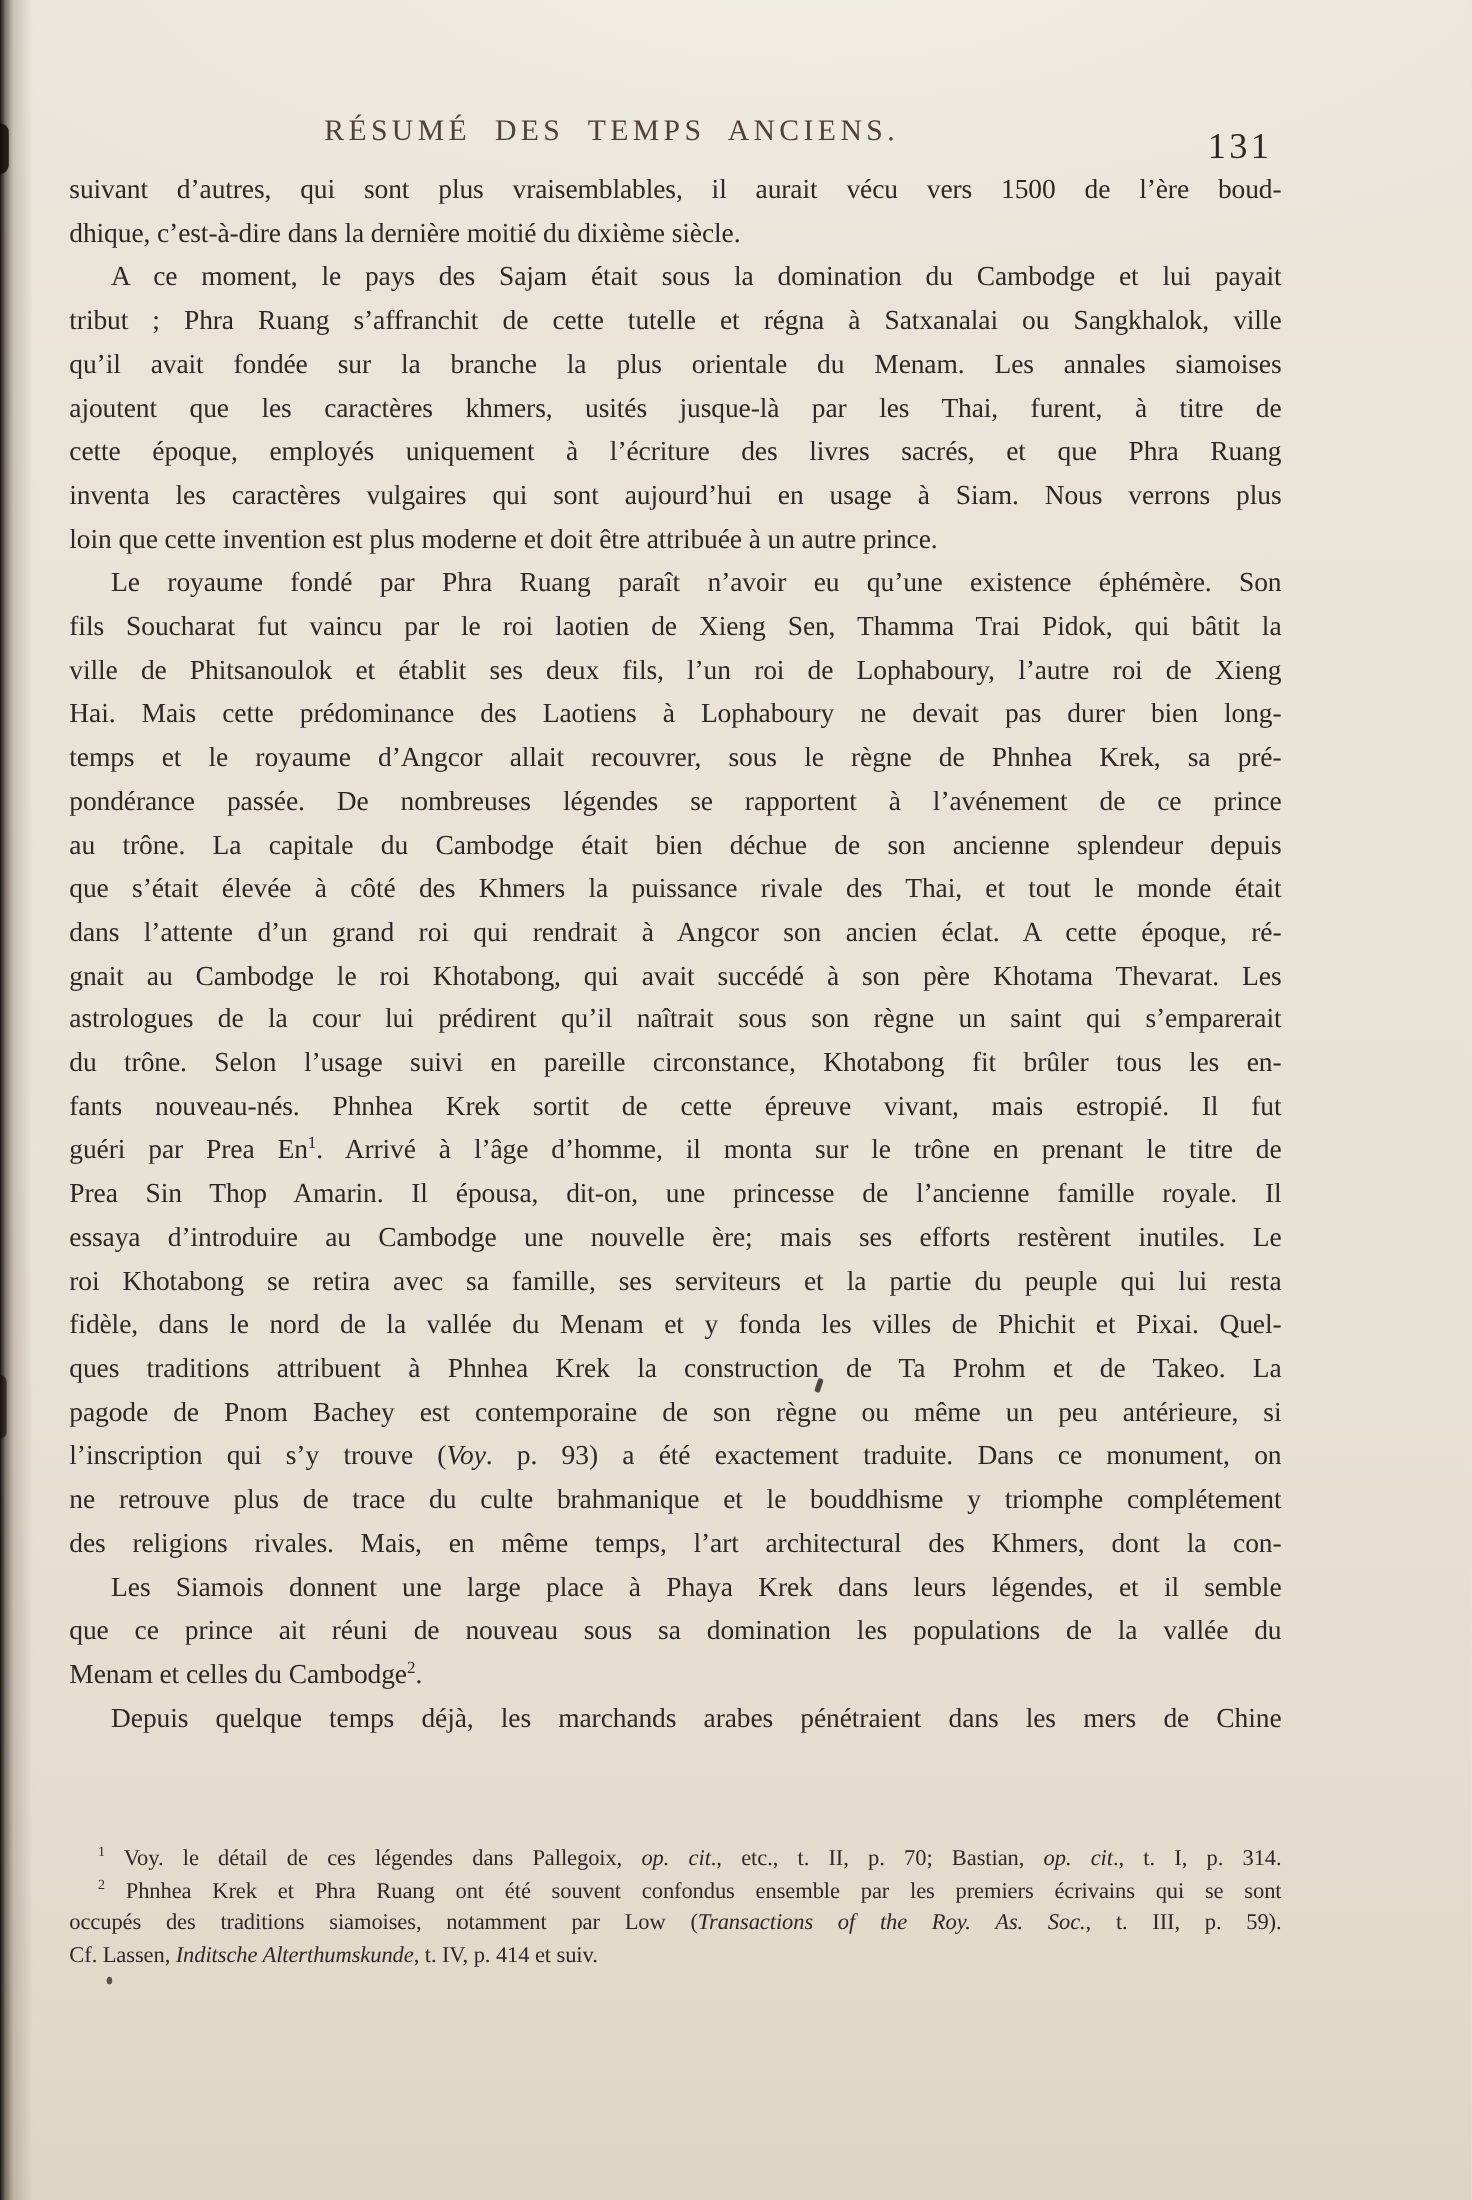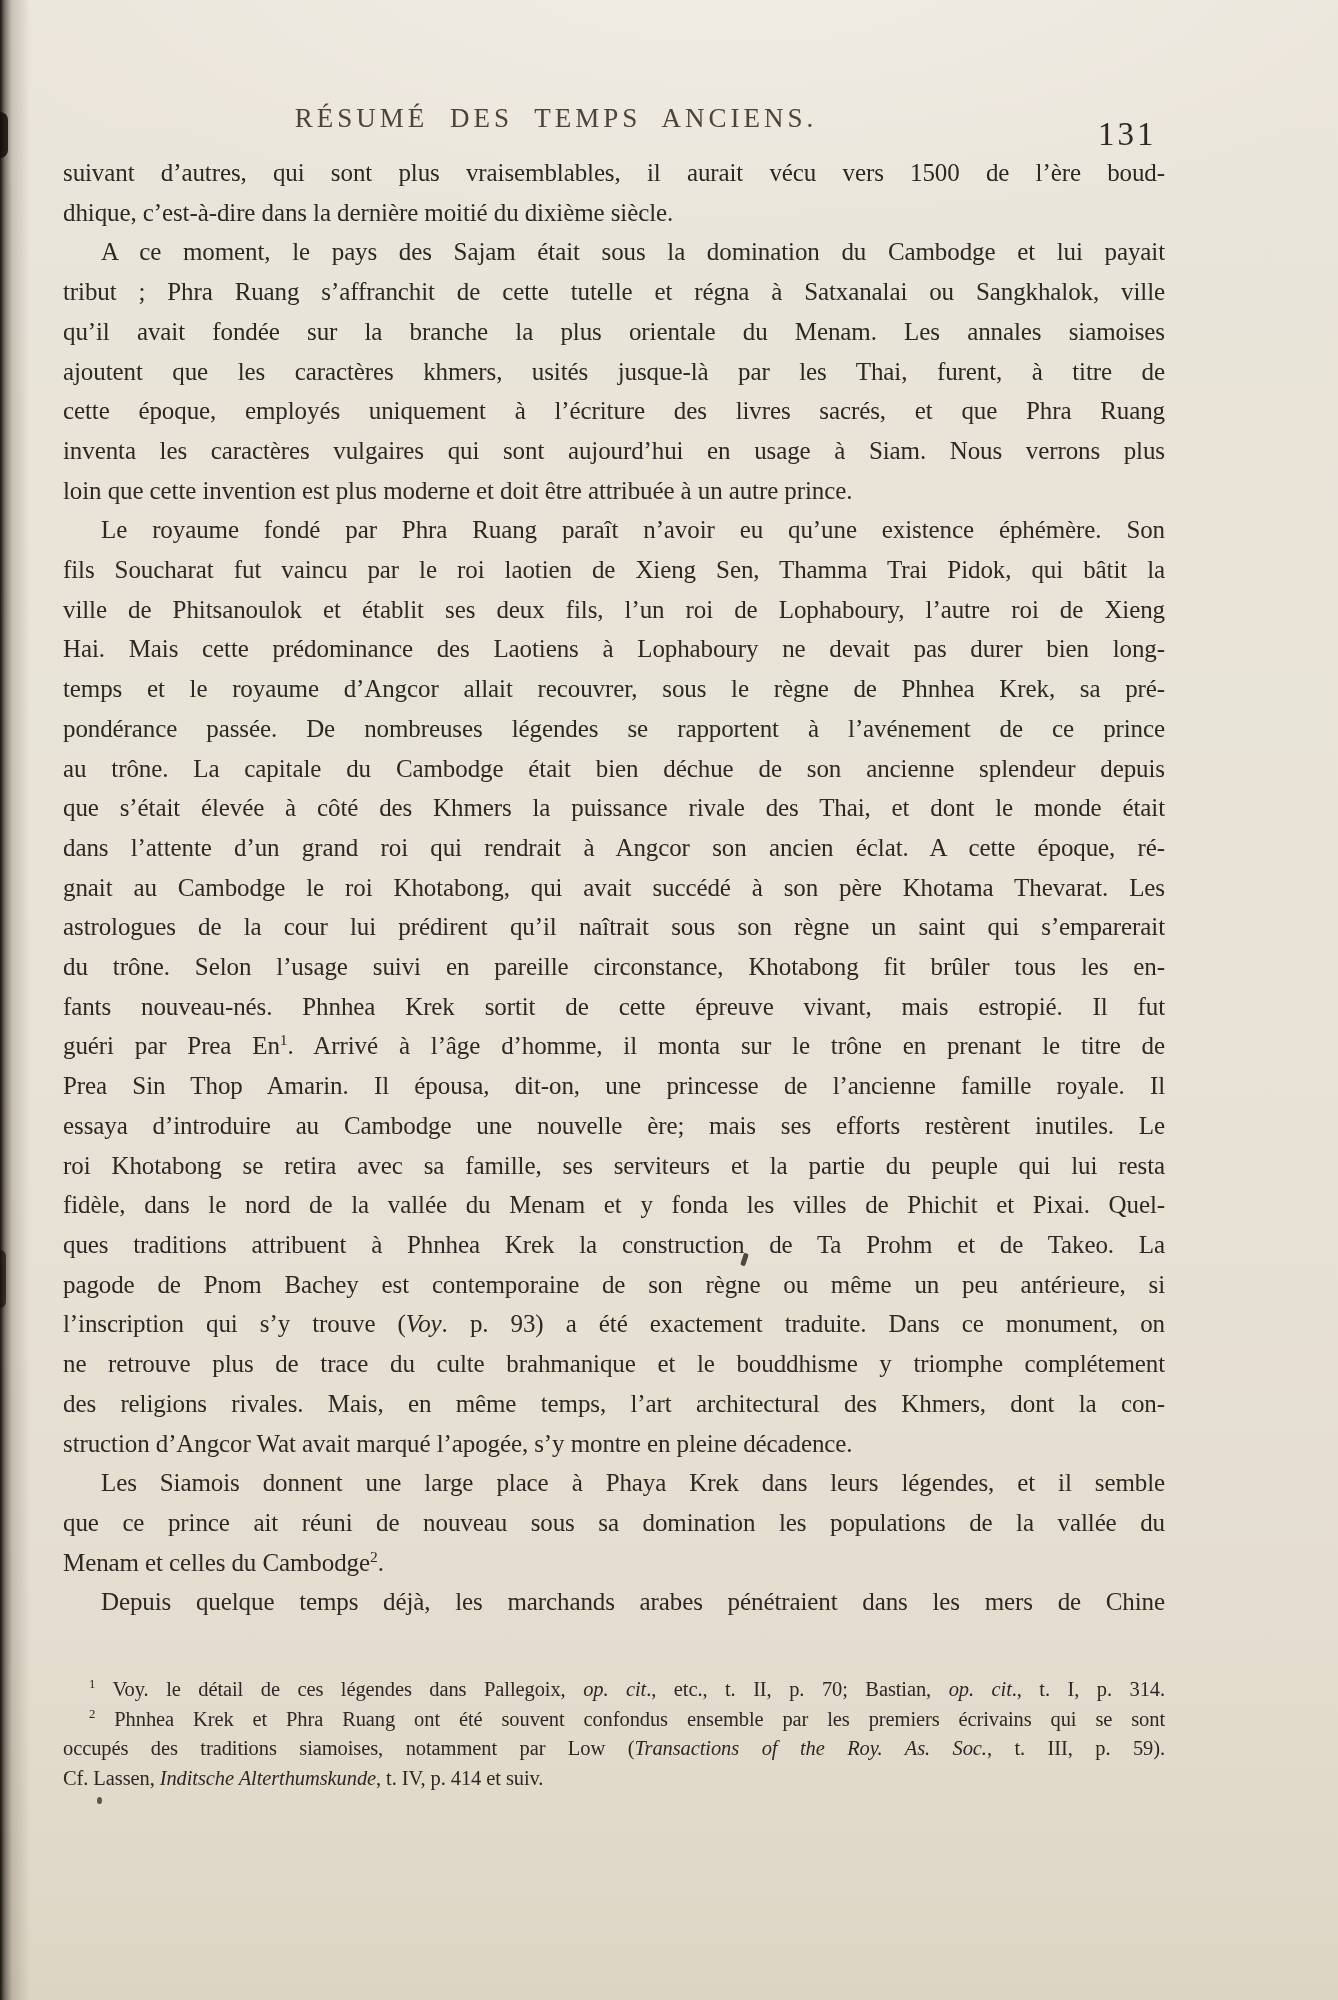--- a/index.html
+++ b/index.html
@@ -76,37 +76,36 @@
         <div class="line last">loin que cette invention est plus moderne et doit être attribuée à un autre prince.</div>
       </div>
       <div>
         <div class="line indent">Le royaume fondé par Phra Ruang paraît n’avoir eu qu’une existence éphémère. Son</div>
         <div class="line">fils Soucharat fut vaincu par le roi laotien de Xieng Sen, Thamma Trai Pidok, qui bâtit la</div>
         <div class="line">ville de Phitsanoulok et établit ses deux fils, l’un roi de Lophaboury, l’autre roi de Xieng</div>
         <div class="line">Hai. Mais cette prédominance des Laotiens à Lophaboury ne devait pas durer bien long-</div>
         <div class="line">temps et le royaume d’Angcor allait recouvrer, sous le règne de Phnhea Krek, sa pré-</div>
         <div class="line">pondérance passée. De nombreuses légendes se rapportent à l’avénement de ce prince</div>
         <div class="line">au trône. La capitale du Cambodge était bien déchue de son ancienne splendeur depuis</div>
-        <div class="line">que s’était élevée à côté des Khmers la puissance rivale des Thai, et dont le monde était</div>
+        <div class="line">que s’était élevée à côté des Khmers la puissance rivale des Thai, et tout le monde était</div>
         <div class="line">dans l’attente d’un grand roi qui rendrait à Angcor son ancien éclat. A cette époque, ré-</div>
         <div class="line">gnait au Cambodge le roi Khotabong, qui avait succédé à son père Khotama Thevarat. Les</div>
         <div class="line">astrologues de la cour lui prédirent qu’il naîtrait sous son règne un saint qui s’emparerait</div>
         <div class="line">du trône. Selon l’usage suivi en pareille circonstance, Khotabong fit brûler tous les en-</div>
         <div class="line">fants nouveau-nés. Phnhea Krek sortit de cette épreuve vivant, mais estropié. Il fut</div>
         <div class="line">guéri par Prea En<sup>1</sup>. Arrivé à l’âge d’homme, il monta sur le trône en prenant le titre de</div>
         <div class="line">Prea Sin Thop Amarin. Il épousa, dit-on, une princesse de l’ancienne famille royale. Il</div>
         <div class="line">essaya d’introduire au Cambodge une nouvelle ère; mais ses efforts restèrent inutiles. Le</div>
         <div class="line">roi Khotabong se retira avec sa famille, ses serviteurs et la partie du peuple qui lui resta</div>
         <div class="line">fidèle, dans le nord de la vallée du Menam et y fonda les villes de Phichit et Pixai. Quel-</div>
         <div class="line">ques traditions attribuent à Phnhea Krek la construction de Ta Prohm et de Takeo. La</div>
         <div class="line">pagode de Pnom Bachey est contemporaine de son règne ou même un peu antérieure, si</div>
         <div class="line">l’inscription qui s’y trouve (<i>Voy</i>. p. 93) a été exactement traduite. Dans ce monument, on</div>
         <div class="line">ne retrouve plus de trace du culte brahmanique et le bouddhisme y triomphe complétement</div>
         <div class="line">des religions rivales. Mais, en même temps, l’art architectural des Khmers, dont la con-</div>
-        <div class="line last">struction d’Angcor Wat avait marqué l’apogée, s’y montre en pleine décadence.</div>
       </div>
       <div>
         <div class="line indent">Les Siamois donnent une large place à Phaya Krek dans leurs légendes, et il semble</div>
         <div class="line">que ce prince ait réuni de nouveau sous sa domination les populations de la vallée du</div>
         <div class="line last">Menam et celles du Cambodge<sup>2</sup>.</div>
       </div>
       <div>
         <div class="line indent">Depuis quelque temps déjà, les marchands arabes pénétraient dans les mers de Chine</div>
       </div>
     </div>

